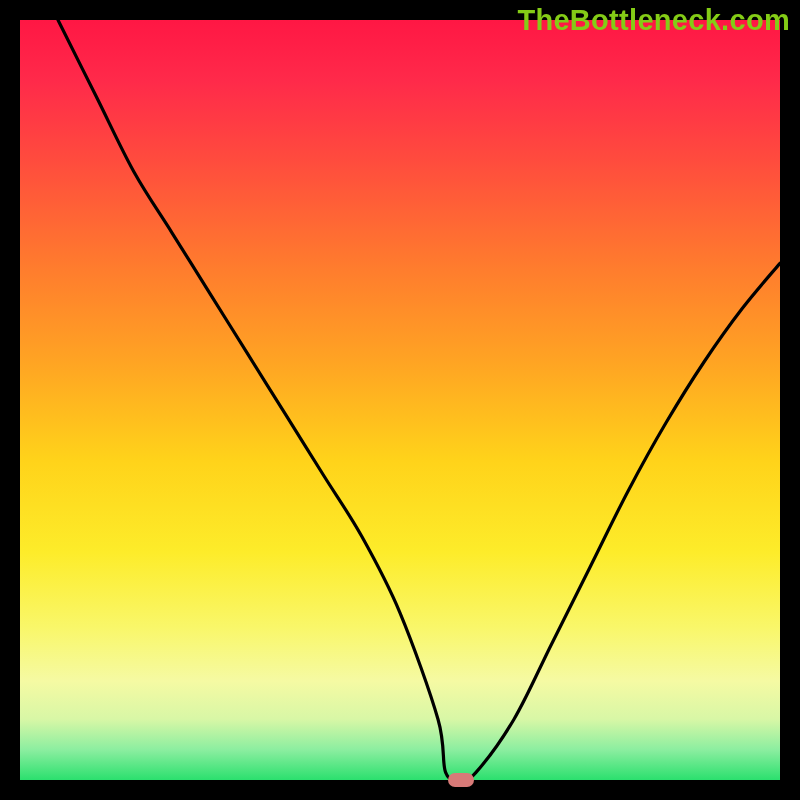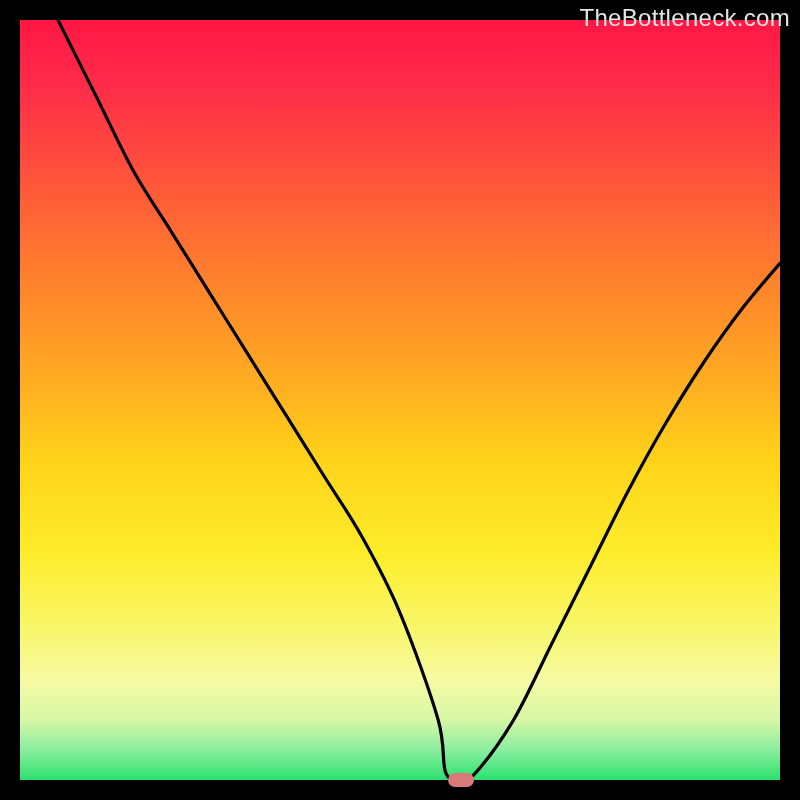--- a/index.html
+++ b/index.html
@@ -14,23 +14,23 @@
   .frame {
     position: relative;
     width: 800px;
     height: 800px;
     background: #000;
   }
   .watermark {
     position: absolute;
     top: 4px;
     right: 10px;
-    color: #e5e5e5;
-    font-size: 24px;
-    font-weight: 400;
+    color: #84cc16;
+    font-size: 29px;
+    font-weight: 700;
     letter-spacing: 0.3px;
     z-index: 10;
   }
   .plot-box {
     position: absolute;
     left: 20px;
     top: 20px;
     width: 760px;
     height: 760px;
     background: #000;

